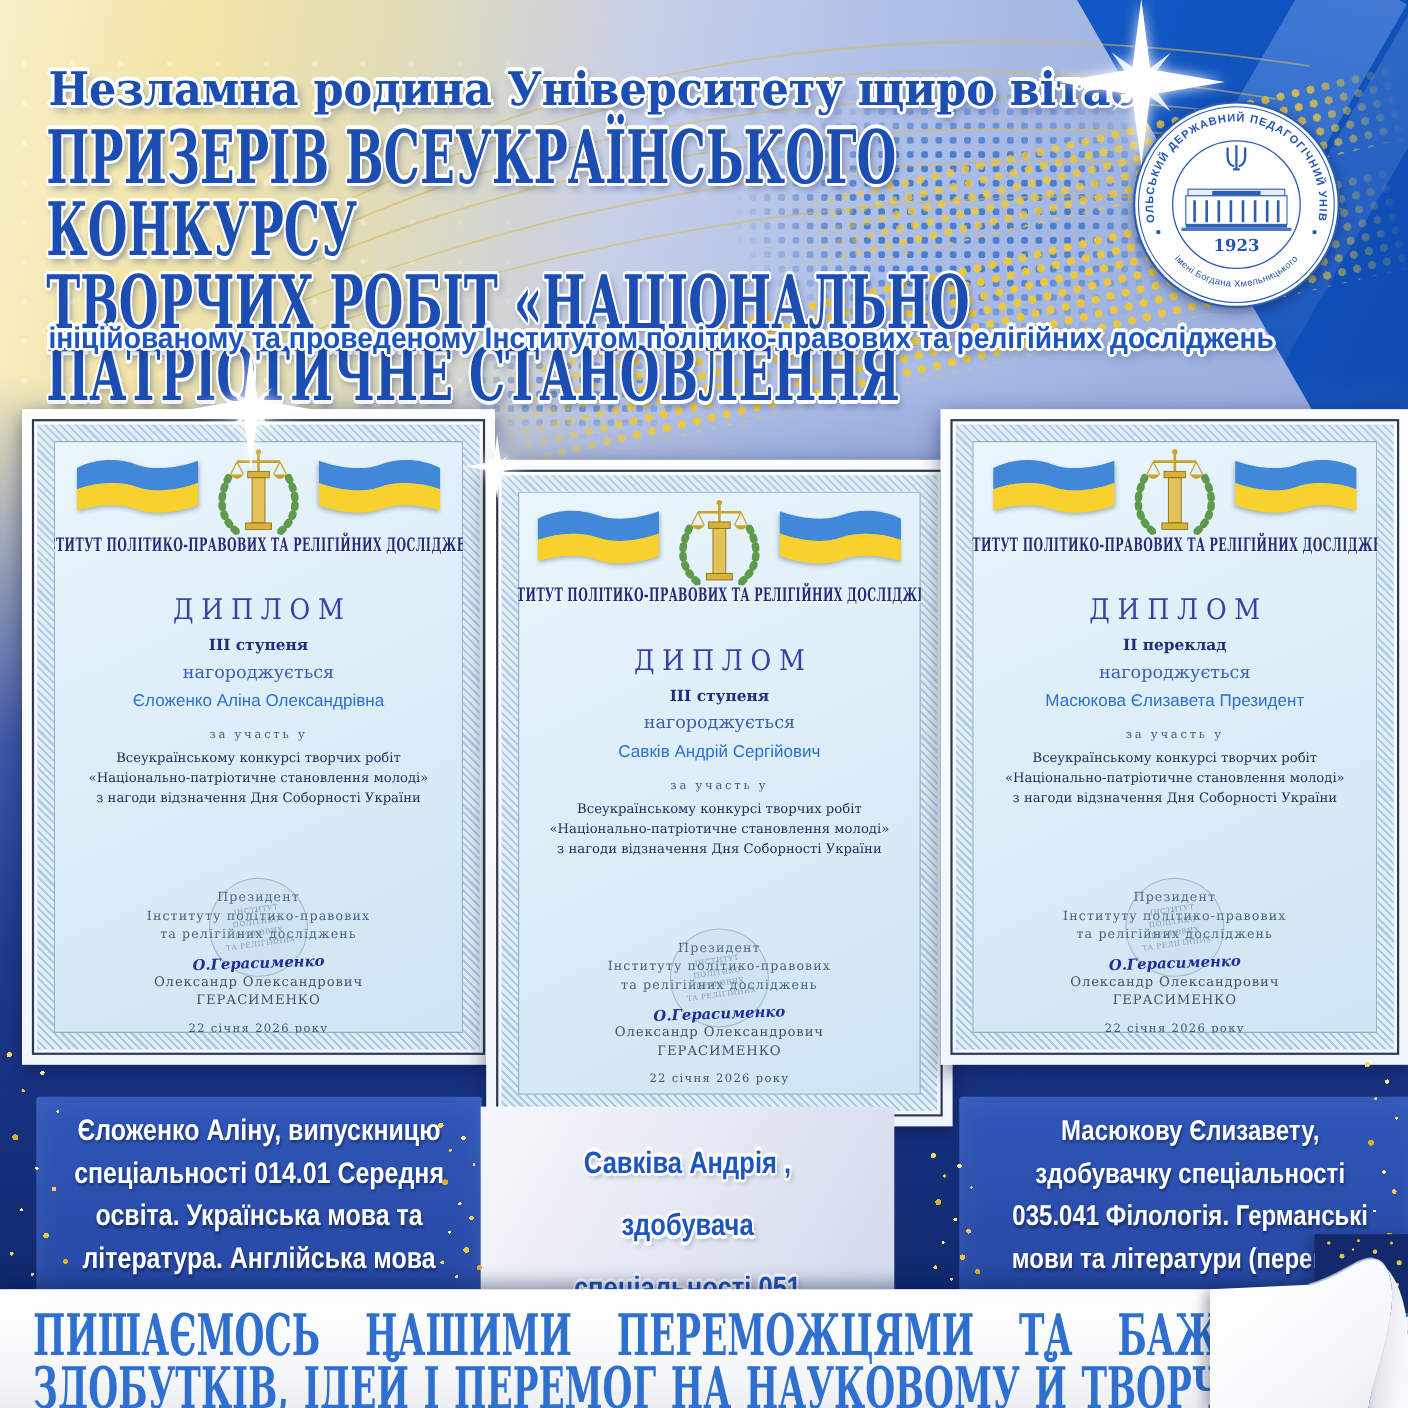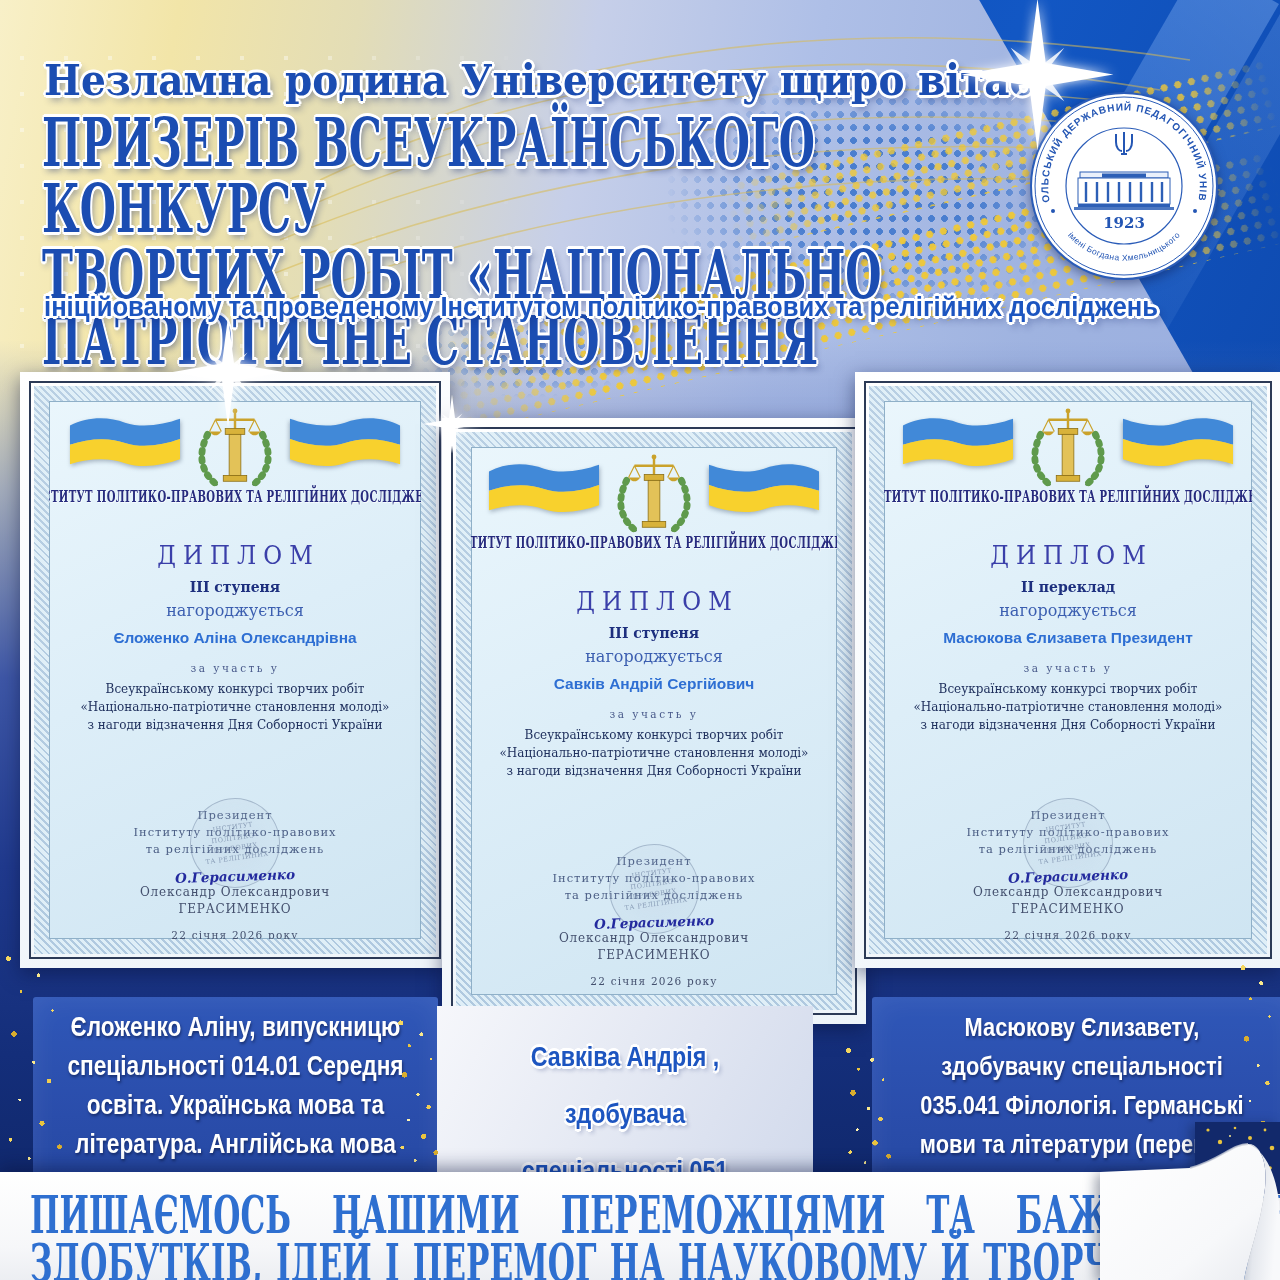--- a/index.html
+++ b/index.html
@@ -53,21 +53,21 @@
       box-shadow:inset 0 0 0 1px #8fb0c8;text-align:center;overflow:hidden;}
   .dip-flags{display:flex;align-items:flex-start;justify-content:center;gap:6px;margin-top:12px;height:62px;}
   .flag{filter:drop-shadow(1px 2px 2px rgba(40,60,90,.35));}
   .emblem{margin-top:-6px;}
   .dip-institute{margin-top:13px;font-family:"DejaVu Serif",serif;font-weight:bold;font-size:14px;color:#272b7e;
       white-space:nowrap;transform:scale(.72,1.2);letter-spacing:.5px;text-shadow:1px 1px 0 rgba(255,255,255,.7);}
   .dip-title{margin-top:38px;font-family:"DejaVu Serif",serif;font-size:23px;letter-spacing:7px;color:#3a3fa9;
       transform:scaleY(1.12);text-indent:7px;}
   .dip-degree{margin-top:11px;font-family:"DejaVu Serif",serif;font-weight:bold;font-size:14px;color:#1d2f7e;}
   .dip-awarded{margin-top:6px;font-family:"DejaVu Serif",serif;font-size:16px;color:#3b5eb0;}
-  .dip-name{margin-top:9px;font-weight:bold;font-size:15.5px;color:#2e6fd3;}
+  .dip-name{margin-top:9px;font-weight:normal;font-size:15.5px;color:#2e6fd3;}
   .dip-part{margin-top:15px;font-family:"DejaVu Serif",serif;font-size:10.5px;letter-spacing:2.5px;color:#48598a;}
   .dip-contest{margin-top:6px;font-family:"DejaVu Serif",serif;font-size:12px;line-height:1.5;color:#20315e;white-space:pre-line;}
   .dip-president{position:relative;margin-top:38px;font-family:"DejaVu Serif",serif;font-size:11.5px;line-height:1.5;
       letter-spacing:1px;color:#4a5d84;white-space:pre-line;z-index:1;}
   .dip-seal{position:absolute;left:50%;top:26px;width:88px;height:88px;transform:translateX(-50%) rotate(-8deg);
       border-radius:50%;border:1px solid rgba(110,130,160,.45);z-index:0;display:flex;align-items:center;justify-content:center;
       background:radial-gradient(circle,rgba(160,180,205,.16),rgba(160,180,205,.05));}
   .dip-seal span{font-size:6.5px;line-height:1.6;color:rgba(90,110,145,.6);white-space:pre-line;letter-spacing:.5px;}
   .dip-sign{position:relative;z-index:2;margin-top:10px;font-family:"DejaVu Serif",serif;font-style:italic;font-weight:bold;
       font-size:13.5px;color:#232a9e;transform:rotate(-2deg);}

